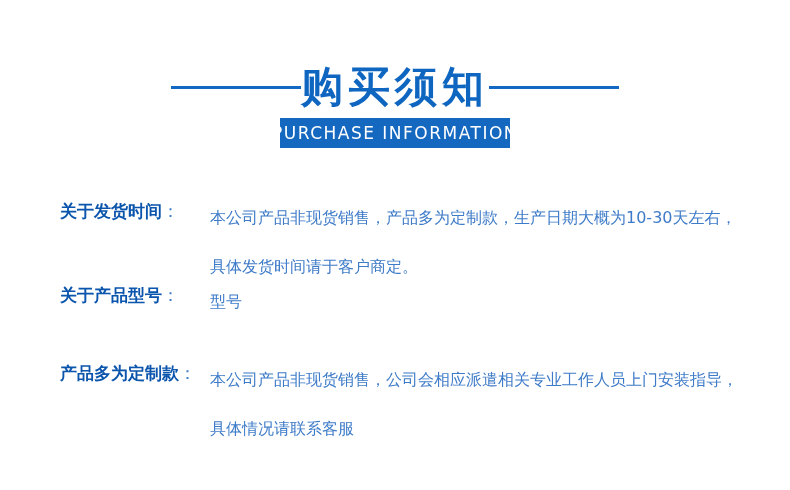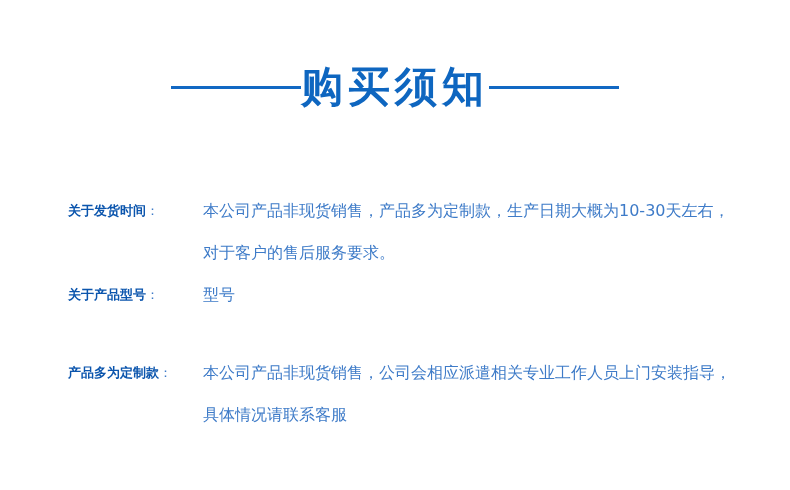--- a/index.html
+++ b/index.html
@@ -59,63 +59,64 @@
   .section {
     position: absolute;
     left: 0;
     width: 790px;
   }
   .section.s1 { top: 190px; }
   .section.s2 { top: 274px; }
   .section.s3 { top: 352px; }
   .section-heading {
     position: absolute;
-    left: 68px;
+    left: 60px;
     top: 0;
-    font-size: 13px;
+    font-size: 17px;
     line-height: 42px;
     font-weight: bold;
     color: #0b55ad;
     white-space: nowrap;
   }
   .section-colon {
     font-weight: normal;
     color: #3e7bc8;
   }
   .section-body {
     position: absolute;
     left: 203px;
     top: 0;
     width: 540px;
     font-size: 16px;
     line-height: 42px;
     color: #3e7bc8;
   }
   .section-body p {
-    margin: 0;
+    margin: 7px;
     white-space: nowrap;
   }
 </style>
 </head>
 <body>
 
 <div class="page">
 
   <div class="title-row">
     <div class="title-line"></div>
     <div class="main-title">购买须知</div>
     <div class="title-line"></div>
   </div>
 
+  <div class="banner">PURCHASE INFORMATION</div>
 
   <div class="section s1">
     <div class="section-heading"><span>关于发货时间</span><span class="section-colon">：</span></div>
     <div class="section-body">
       <p>本公司产品非现货销售，产品多为定制款，生产日期大概为10-30天左右，</p>
-      <p>对于客户的售后服务要求。</p>
+      <p>具体发货时间请于客户商定。</p>
     </div>
   </div>
 
   <div class="section s2">
     <div class="section-heading"><span>关于产品型号</span><span class="section-colon">：</span></div>
     <div class="section-body">
       <p>型号</p>
     </div>
   </div>
 

